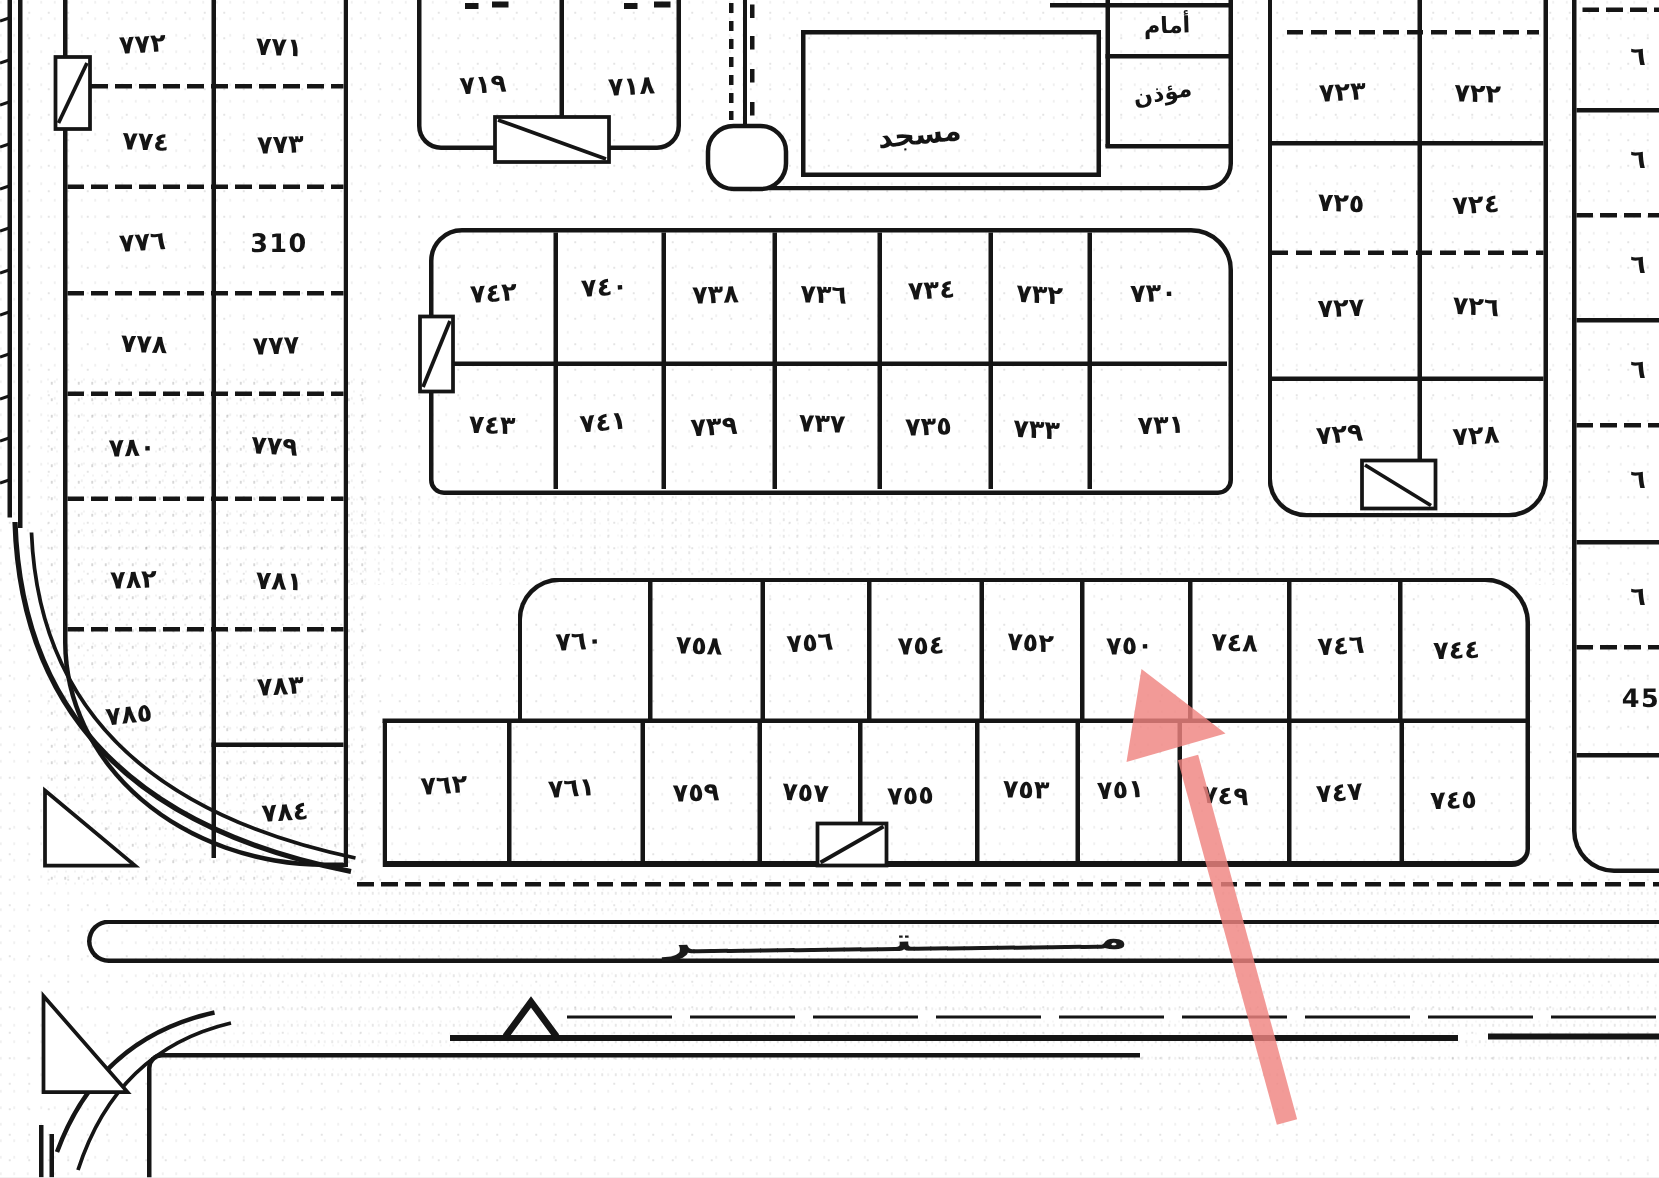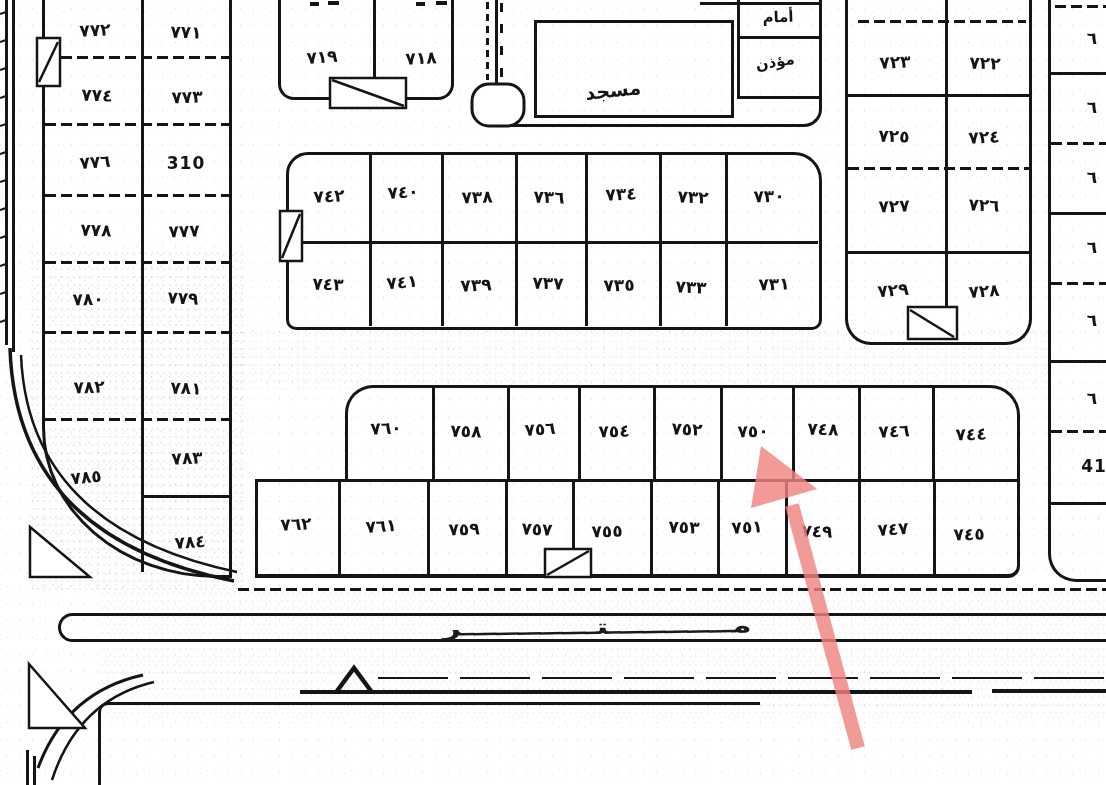--- a/index.html
+++ b/index.html
@@ -105,21 +105,21 @@
     <div class="hline" style="left:0;top:360px;width:58px;"></div>
     <div class="hline dashed" style="left:0;top:430px;width:58px;"></div>
     <div class="hline" style="left:0;top:502px;width:58px;"></div>
   </div>
   <div class="num" style="left:1092px;top:38px">٦</div>
   <div class="num" style="left:1092px;top:107px">٦</div>
   <div class="num" style="left:1092px;top:177px">٦</div>
   <div class="num" style="left:1092px;top:247px">٦</div>
   <div class="num" style="left:1092px;top:320px">٦</div>
   <div class="num" style="left:1092px;top:398px">٦</div>
-  <div class="num" style="left:1094px;top:466px">41</div>
+  <div class="num" style="left:1094px;top:466px">45</div>
   <div class="num" style="left:1142px;top:533px">٦٩</div>
 
   <div class="block" style="left:286px;top:152px;width:536px;height:178px;border-width:3.5px;border-radius:22px 28px 10px 10px;">
     <div class="hline" style="left:0;top:86px;width:529px;"></div>
     <div class="vline" style="left:80px;top:0;height:171px;"></div>
     <div class="vline" style="left:152px;top:0;height:171px;"></div>
     <div class="vline" style="left:226px;top:0;height:171px;"></div>
     <div class="vline" style="left:296px;top:0;height:171px;"></div>
     <div class="vline" style="left:370px;top:0;height:171px;"></div>
     <div class="vline" style="left:436px;top:0;height:171px;"></div>

